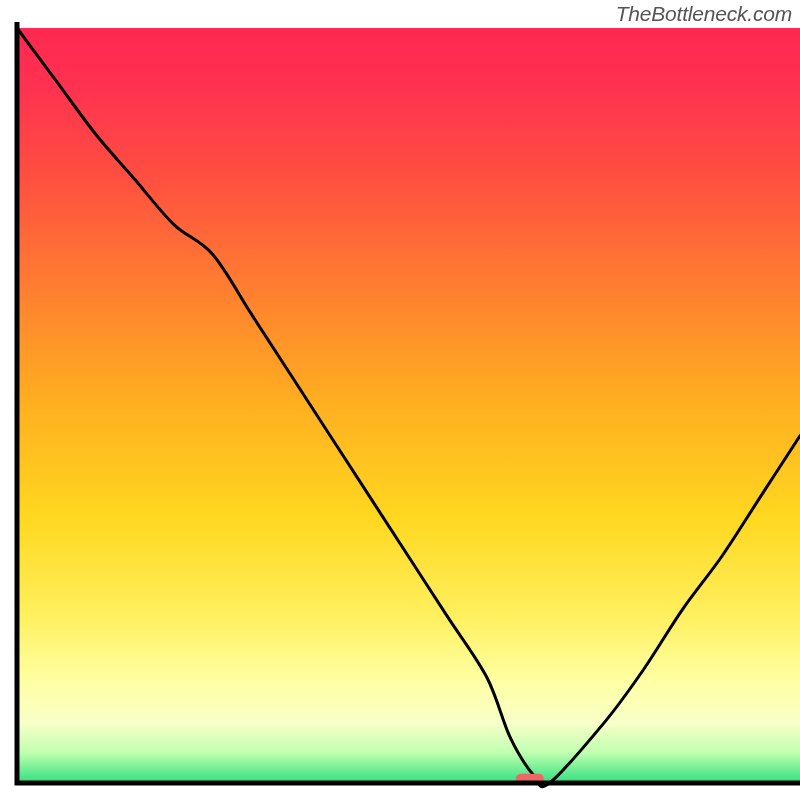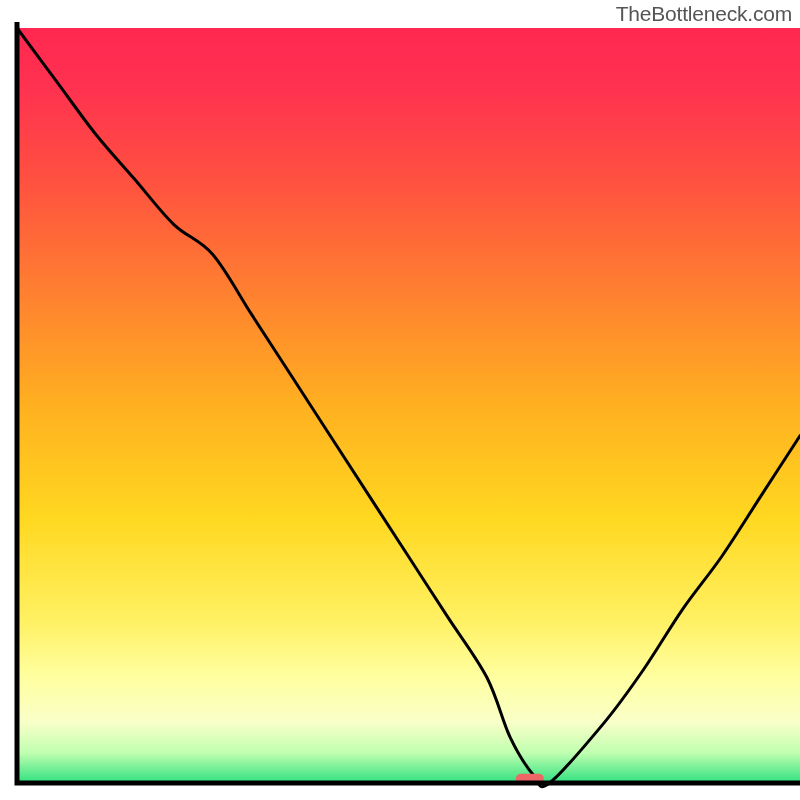--- a/index.html
+++ b/index.html
@@ -17,20 +17,21 @@
   }
   .watermark {
     position: absolute;
     top: 2px;
     right: 8px;
     font-size: 21px;
     font-weight: 500;
     color: #555555;
     z-index: 10;
     letter-spacing: -0.2px;
+    font-style: italic;
   }
   svg.plot {
     position: absolute;
     top: 0;
     left: 0;
   }
 </style>
 </head>
 <body>
 

